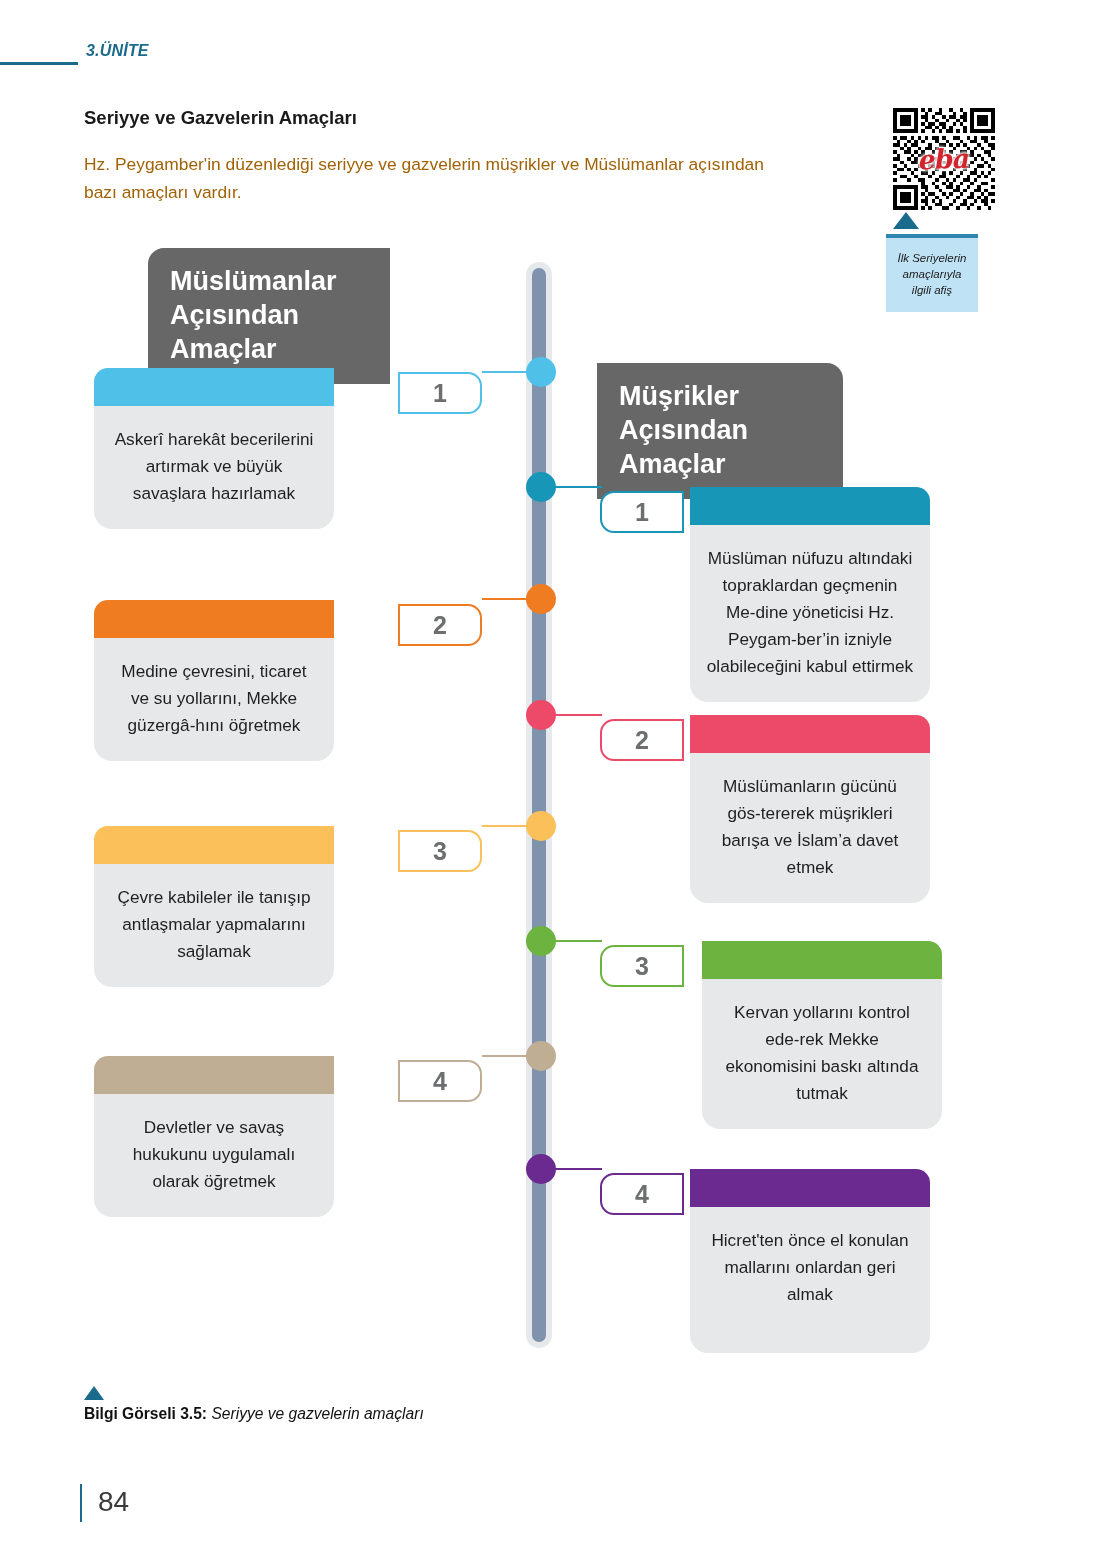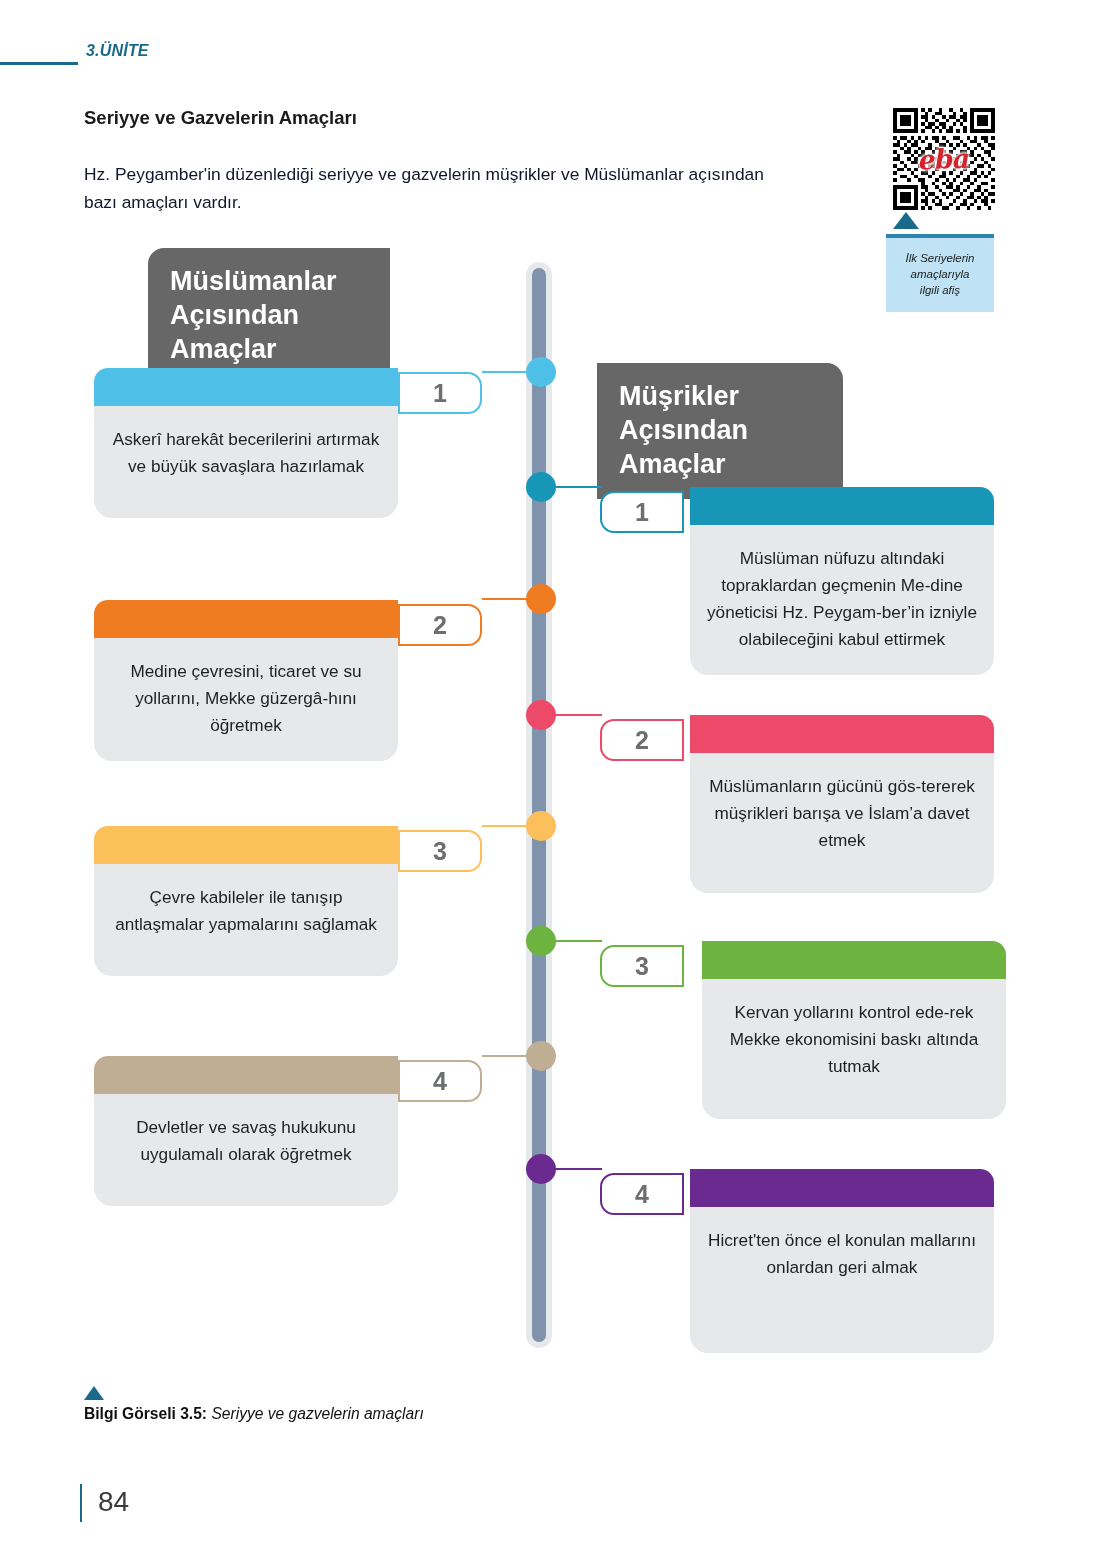--- a/index.html
+++ b/index.html
@@ -11,55 +11,55 @@
   .page{position:absolute;inset:0;}
 
   
   .hdr-rule{position:absolute;left:0;top:62px;width:78px;height:3px;background:#1a6a8c;}
   .hdr-unit{position:absolute;left:86px;top:42px;font-size:16px;font-style:italic;
             font-weight:600;color:#1a6a8c;letter-spacing:.2px;}
 
   
   .sec-title{position:absolute;left:84px;top:107px;font-size:18.5px;font-weight:bold;color:#1a1a1a;}
   .intro{position:absolute;left:84px;top:150px;width:690px;font-size:17.4px;
-         line-height:28px;color:#0f172a;margin-top:10px;}
+         line-height:28px;color:#a16207;}
 
   
   .qr-wrap{position:absolute;left:893px;top:108px;width:102px;}
   .qr{width:102px;height:102px;position:relative;background:#fff;}
   .qr svg{display:block;}
   .qr-eba{position:absolute;left:50%;top:50%;transform:translate(-50%,-50%) rotate(-2deg);
           font-family:"DejaVu Serif",serif;font-style:italic;font-weight:bold;
           font-size:27px;color:#d4232c;letter-spacing:-1px;
           text-shadow:0 0 3px #fff,0 0 3px #fff,0 0 5px #fff,0 0 5px #fff;}
   .qr-tri{position:absolute;left:893px;top:212px;width:0;height:0;
           border-left:13px solid transparent;border-right:13px solid transparent;
           border-bottom:17px solid #1a6a8c;}
-  .qr-cap{position:absolute;left:886px;top:234px;width:108px;background:#bfe2f5;
+  .qr-cap{position:absolute;left:886px;top:234px;width:92px;background:#bfe2f5;
           padding:12px 5px 14px;box-sizing:border-box;border-top:4px solid #2e86b0;}
   .qr-cap p{margin:0;text-align:center;font-size:11.5px;font-style:italic;
             line-height:16px;color:#1a1a1a;}
 
   
   .spine-outer{position:absolute;left:526px;top:262px;width:26px;height:1086px;
                background:#e6e9ec;border-radius:13px;}
   .spine{position:absolute;left:532px;top:268px;width:14px;height:1074px;
          background:#7f93ad;border-radius:7px;}
 
   .dot{position:absolute;width:30px;height:30px;border-radius:50%;z-index:4;}
   .conn{position:absolute;height:2px;z-index:2;}
 
   
   .chip{position:absolute;background:#666766;color:#fff;font-weight:bold;
         font-size:27px;line-height:34px;box-sizing:border-box;padding:16px 22px 18px;}
   .chip.left{left:148px;top:248px;width:242px;border-radius:16px 0 0 0;}
   .chip.right{left:597px;top:363px;width:246px;border-radius:0 16px 0 0;}
 
   
-  .card{position:absolute;width:304px;}
+  .card{position:absolute;width:240px;}
   .card .bar{height:38px;}
   .card.l .bar{border-radius:14px 0 0 0;}
   .card.r .bar{border-radius:0 14px 0 0;}
   .card .body{background:#e7e8ea;border-radius:0 0 18px 18px;
               min-height:112px;box-sizing:border-box;
               padding:20px 16px 22px;display:flex;align-items:flex-start;
               justify-content:center;}
   .card .body p{margin:0;text-align:center;font-size:17.2px;line-height:27px;color:#1f1f1f;}
 
   

